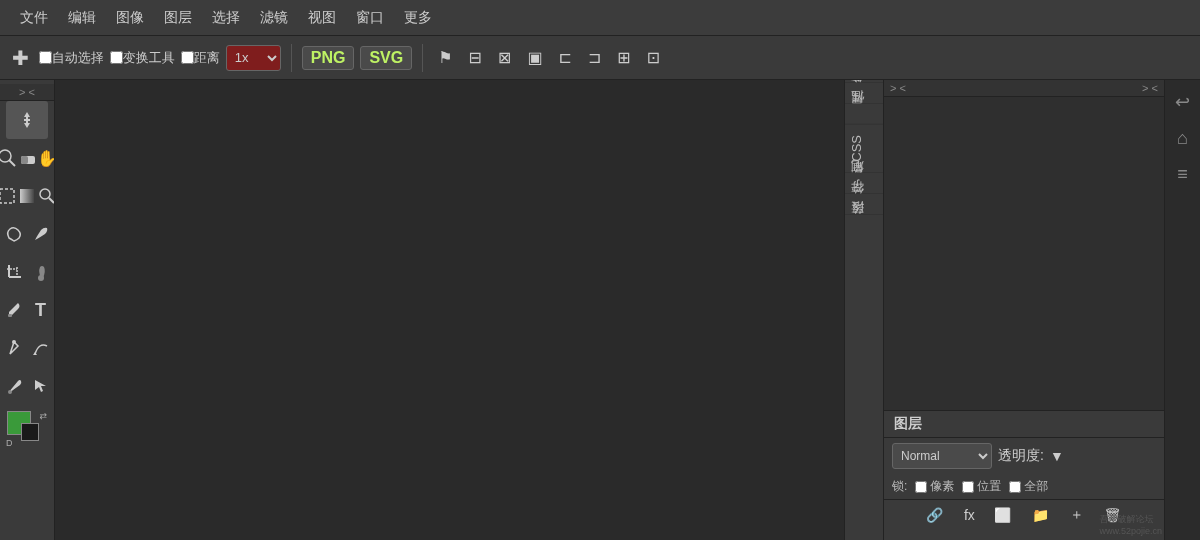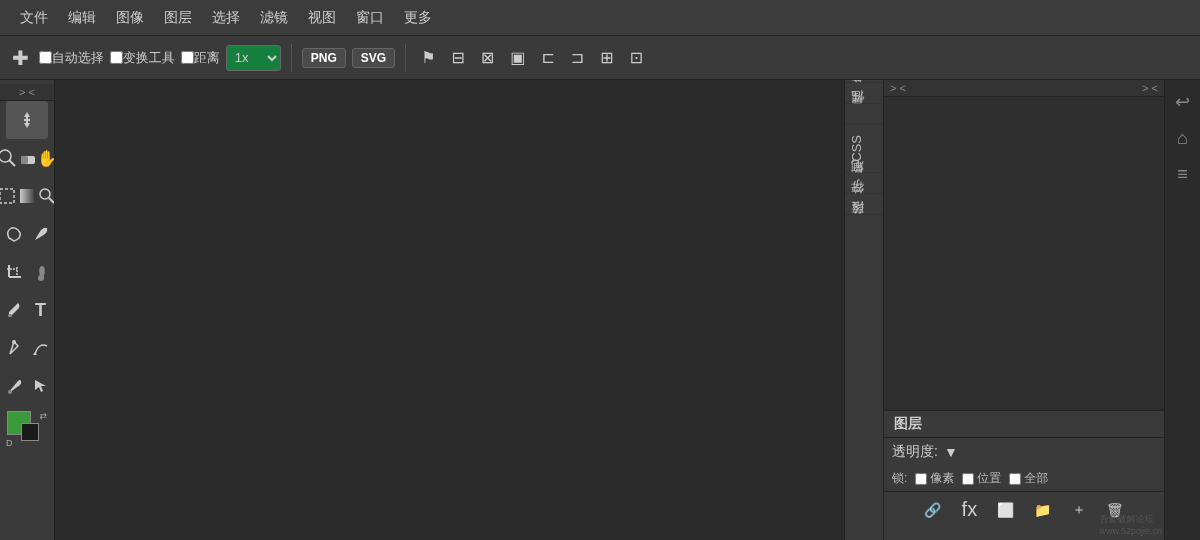--- a/index.html
+++ b/index.html
@@ -46,39 +46,39 @@
       gap: 0;
       font-size: 13px;
       color: #ccc;
     }
     .toolbar-checkbox-group input[type=checkbox] {
       accent-color: #888;
       width: 13px;
       height: 13px;
     }
     .toolbar-select {
-      background: #15803d;
+      background: #7f1d1d;
       border: 1px solid #666;
       color: #ccc;
       font-size: 13px;
       padding: 2px 4px;
       border-radius: 3px;
       height: 26px;
     }
     .toolbar-divider {
       width: 1px;
       height: 28px;
       background: #555;
       margin: 0 4px;
     }
     .toolbar-fmt-btn {
       background: #4a4a4a;
       border: 1px solid #666;
-      color: #ffffff;
-      font-size: 12px;
+      color: #bef264;
+      font-size: 16px;
       padding: 2px 8px;
       border-radius: 3px;
       cursor: pointer;
       font-weight: bold;
     }
     .icon-btn {
       background: none;
       border: none;
       color: #ccc;
       font-size: 18px;
@@ -508,20 +508,26 @@
           <div class="panel-body" style="flex:1; min-height:180px;">
           </div>
         </div>
 
         <div id="layers-panel">
           <div class="layers-header">
             <span class="layers-title">图层</span>
           </div>
 
           <div class="layers-controls">
+            <select class="layers-select">
+              <option>Normal</option>
+              <option>Multiply</option>
+              <option>Screen</option>
+              <option>Overlay</option>
+            </select>
             <span class="layers-label">透明度:</span>
             <span class="layers-opacity-arrow">▼</span>
           </div>
 
           <div class="layers-lock-row">
             <span>锁:</span>
             <div class="lock-checkbox">
               <input type="checkbox" style="">
               <span>像素</span>
             </div>
@@ -530,21 +536,21 @@
               <span>位置</span>
             </div>
             <div class="lock-checkbox">
               <input type="checkbox" style="">
               <span>全部</span>
             </div>
           </div>
 
           <div style="display:flex; align-items:center; justify-content:center; gap:10px; padding:4px 8px; background:#3a3a3a; border-top:1px solid #222;">
             <button class="icon-btn" style="font-size:14px;">🔗</button>
-            <button class="icon-btn" style="font-size:20px;">fx</button>
+            <button class="icon-btn" style="font-size:14px;">fx</button>
             <button class="icon-btn" style="font-size:14px;">⬜</button>
             <button class="icon-btn" style="font-size:14px;">📁</button>
             <button class="icon-btn" style="font-size:14px;">＋</button>
             <button class="icon-btn" style="font-size:14px;">🗑</button>
           </div>
         </div>
 
       </div>
     </div>
 

